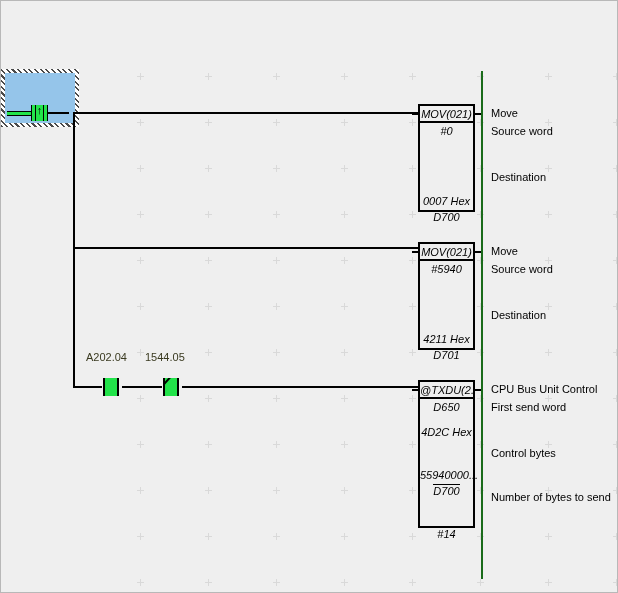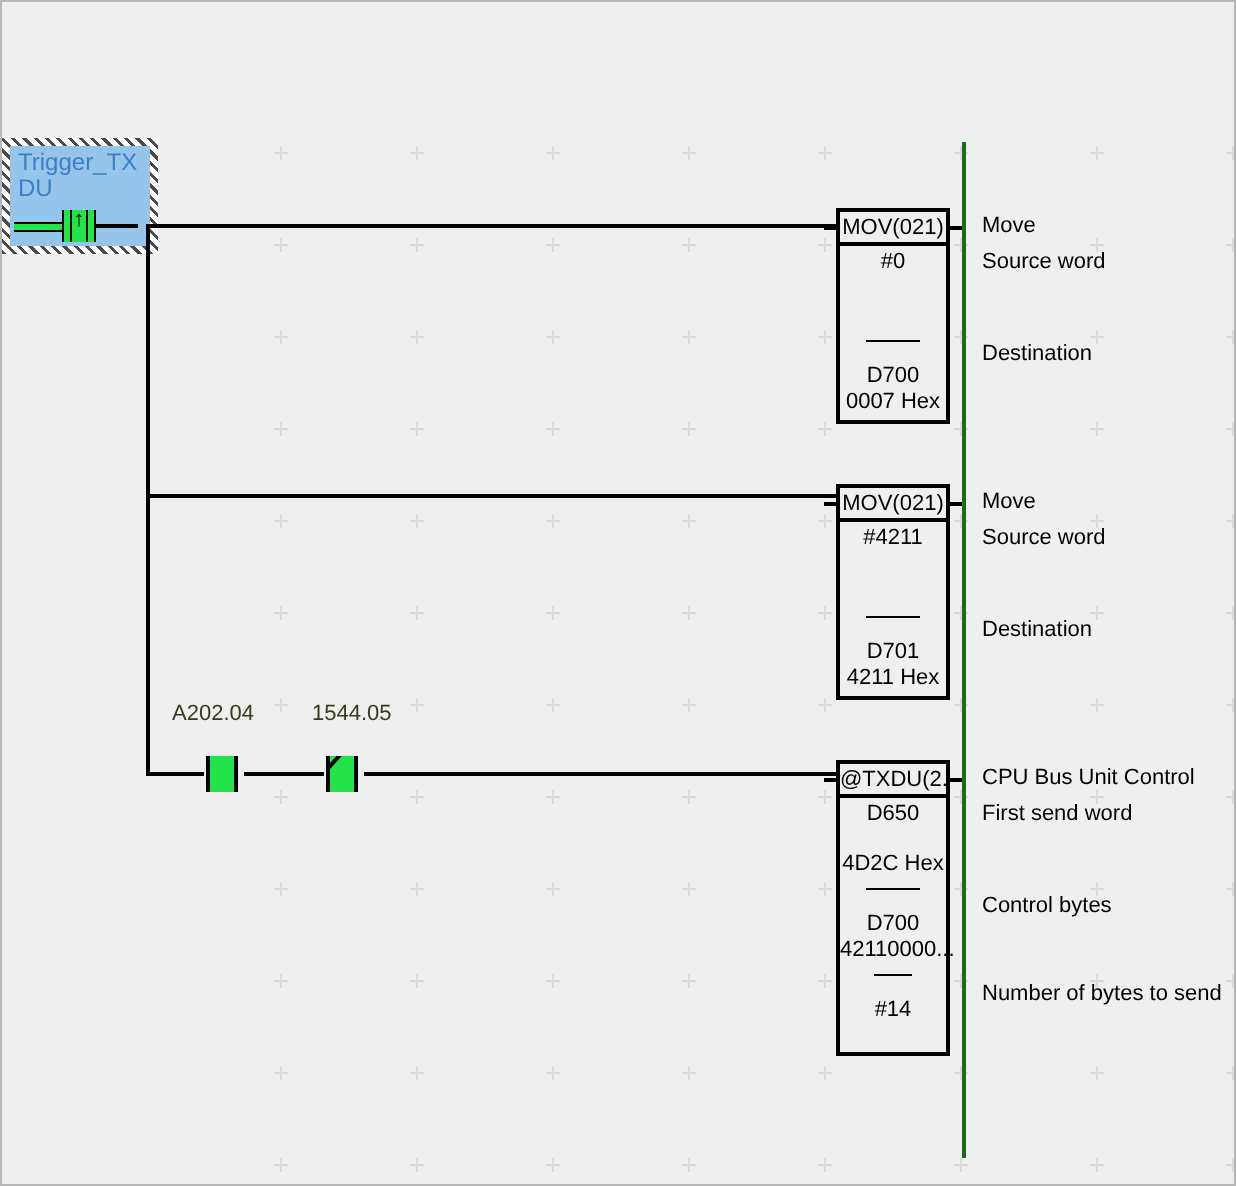--- a/index.html
+++ b/index.html
@@ -211,20 +211,21 @@
     font-size: 11px;
     white-space: nowrap;
   }
 
   
   .instr-block {
     position: absolute;
     border: 2px solid #000;
     background: transparent;
     box-sizing: border-box;
+    font-style: italic;
   }
   .instr-title {
     position: absolute;
     left: 0; top: 0;
     width: 100%;
     height: 17px;
     border-bottom: 2px solid #000;
     box-sizing: border-box;
     text-align: center;
     font-size: 11px;
@@ -237,21 +238,22 @@
     position: absolute;
     width: 100%;
     text-align: center;
     font-size: 11px;
     color: #000;
     white-space: nowrap;
   }
   .op-overline {
     display: inline-block;
     border-top: 1.5px solid #000;
-    padding-top: 11px;
+    padding-top: 0;
+    margin-top: 40px;
   }
 
   
   .descr {
     position: absolute;
     left: 490px;
     font-size: 11px;
     color: #000;
     white-space: nowrap;
   }
@@ -372,21 +374,20 @@
       <div class="gdot" style="left: 612px; top: 416px;"></div>
       <div class="gdot" style="left: 612px; top: 462px;"></div>
       <div class="gdot" style="left: 612px; top: 508px;"></div>
     </div>
 
 
   <div id="right-rail"></div>
 
   <div id="trigger-cell"></div>
   <div id="trigger-hatch"></div>
-  <div id="trigger-label">Trigger_TXDU</div>
   <div id="trig-contact">
     <div class="trig-wire-l"></div>
     <div class="trig-gap"></div>
     <div class="trig-bar b1"></div>
     <div class="trig-bar b2"></div>
     <div class="trig-arrow">↑</div>
     <div class="trig-wire-r"></div>
   </div>
 
   <div class="wire-v" id="trunk" style="left:72px; top:111px; height:276px;"></div>
@@ -397,21 +398,21 @@
 
   <div class="wire-h" style="left:72px; top:385px; width:29px;"></div>
   <div class="wire-h" style="left:121px; top:385px; width:40px;"></div>
   <div class="wire-h" style="left:181px; top:385px; width:236px;"></div>
 
   <div class="contact-label" style="left:85px; top:350px;">A202.04</div>
   <div class="contact" style="left:99px; top:377px;">
     <div class="cbody"></div>
   </div>
 
-  <div class="contact-label" style="left:155px; top:350px;">1544.05</div>
+  <div class="contact-label" style="left:144px; top:350px;">1544.05</div>
   <div class="contact" style="left:159px; top:377px;">
     <div class="cbody"></div>
     <div class="cslash"></div>
   </div>
 
   <div class="instr-block" style="left:417px; top:103px; width:57px; height:108px;">
     <div class="stub-left"></div>
     <div class="stub-right"></div>
     <div class="instr-title">MOV(021)</div>
     <div class="operand" style="top:19px;">#0</div>
@@ -422,41 +423,41 @@
   </div>
 
   <div class="descr" style="top:106px;">Move</div>
   <div class="descr" style="top:124px;">Source word</div>
   <div class="descr" style="top:170px;">Destination</div>
 
   <div class="instr-block" style="left:417px; top:241px; width:57px; height:108px;">
     <div class="stub-left"></div>
     <div class="stub-right"></div>
     <div class="instr-title">MOV(021)</div>
-    <div class="operand" style="top:19px;">#4211</div>
+    <div class="operand" style="top:19px;">#5940</div>
     <div class="operand" style="top:64px;">
       <span class="op-overline">D701</span>
     </div>
     <div class="operand" style="top:89px;">4211 Hex</div>
   </div>
 
   <div class="descr" style="top:244px;">Move</div>
   <div class="descr" style="top:262px;">Source word</div>
   <div class="descr" style="top:308px;">Destination</div>
 
   <div class="instr-block" style="left:417px; top:379px; width:57px; height:148px;">
     <div class="stub-left"></div>
     <div class="stub-right"></div>
     <div class="instr-title">@TXDU(2...</div>
     <div class="operand" style="top:19px;">D650</div>
     <div class="operand" style="top:44px;">4D2C Hex</div>
     <div class="operand" style="top:62px;">
       <span class="op-overline">D700</span>
     </div>
-    <div class="operand" style="top:87px;">42110000...</div>
+    <div class="operand" style="top:87px;">55940000...</div>
     <div class="operand" style="top:105px;">
       <span class="op-overline">#14</span>
     </div>
   </div>
 
   <div class="descr" style="top:382px;">CPU Bus Unit Control</div>
   <div class="descr" style="top:400px;">First send word</div>
   <div class="descr" style="top:446px;">Control bytes</div>
   <div class="descr" style="top:490px;">Number of bytes to send</div>
 

